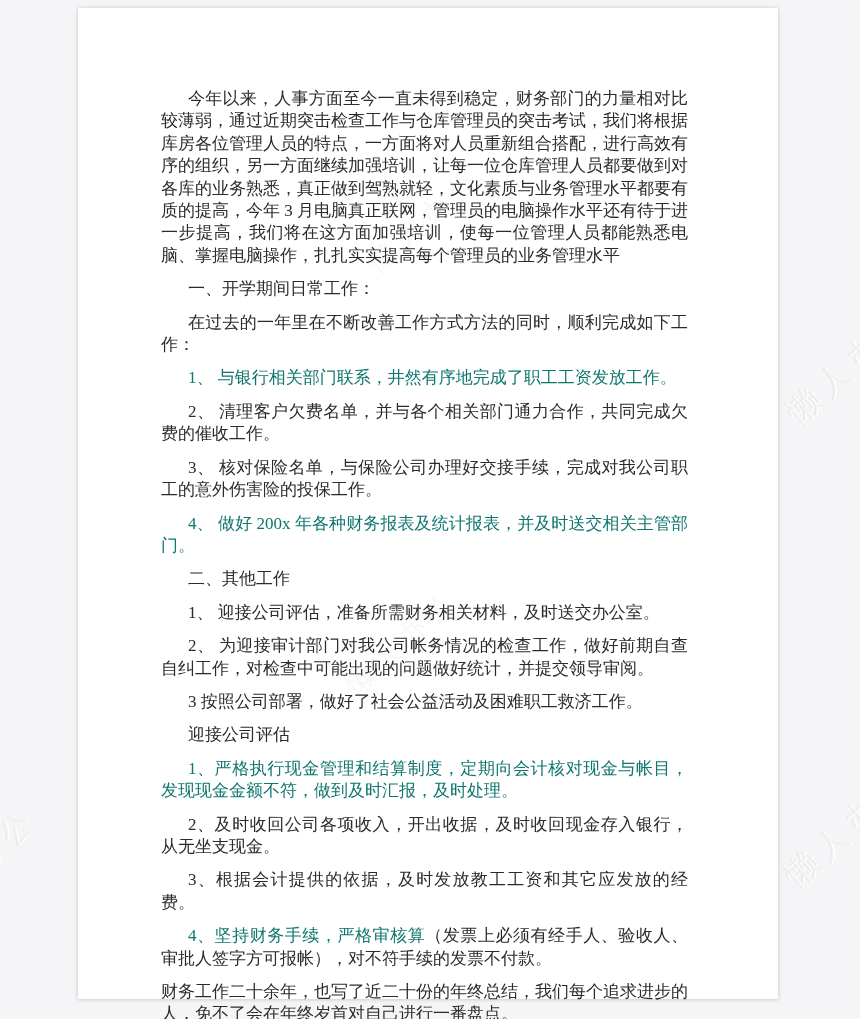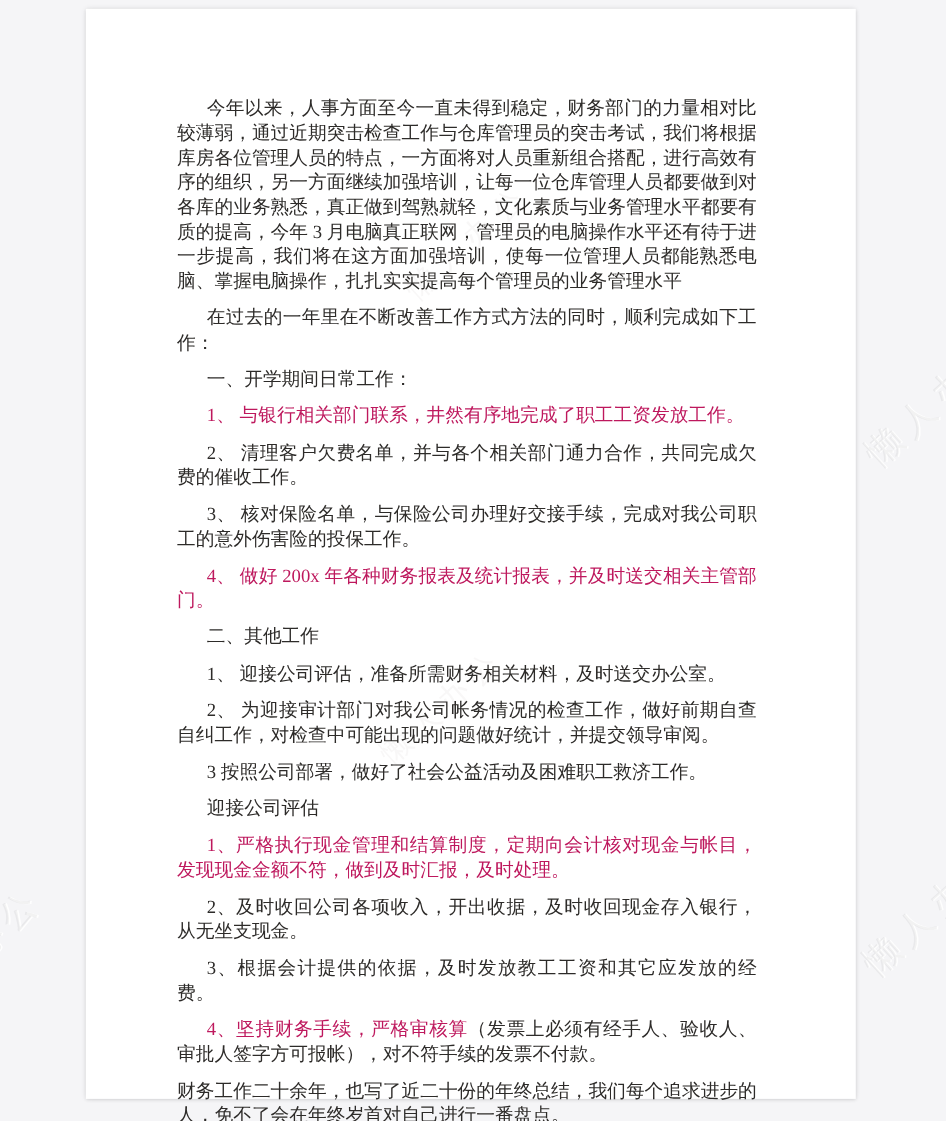--- a/index.html
+++ b/index.html
@@ -36,21 +36,21 @@
   }
   .content p {
     margin: 0 0 11px 0;
     font-size: 17px;
     line-height: 22.4px;
     color: #2d2b29;
     text-align: justify;
     word-break: break-all;
   }
   .content p.indent { text-indent: 27px; }
-  .content p.red, .content span.red { color: #be185d; }
+  .content p.red, .content span.red { color: #0f766e; }
 
   
   .wm {
     position: absolute;
     white-space: nowrap;
     transform: rotate(-42deg);
     transform-origin: 0 50%;
     font-family: "Liberation Serif", "DejaVu Serif", serif;
     pointer-events: none;
     letter-spacing: 7px;
@@ -79,22 +79,22 @@
   <div class="wm wm-edge wm-right-2">懒人办公</div>
   <div class="wm wm-edge wm-left-1">懒人办公</div>
 
   <div class="page">
 
     <div class="wm wm-page wm-page-1">懒人办公</div>
     <div class="wm wm-page wm-page-2">懒人办公</div>
 
     <div class="content">
       <p class="indent">今年以来，人事方面至今一直未得到稳定，财务部门的力量相对比较薄弱，通过近期突击检查工作与仓库管理员的突击考试，我们将根据库房各位管理人员的特点，一方面将对人员重新组合搭配，进行高效有序的组织，另一方面继续加强培训，让每一位仓库管理人员都要做到对各库的业务熟悉，真正做到驾熟就轻，文化素质与业务管理水平都要有质的提高，今年 3 月电脑真正联网，管理员的电脑操作水平还有待于进一步提高，我们将在这方面加强培训，使每一位管理人员都能熟悉电脑、掌握电脑操作，扎扎实实提高每个管理员的业务管理水平</p>
+      <p class="indent">一、开学期间日常工作：</p>
       <p class="indent">在过去的一年里在不断改善工作方式方法的同时，顺利完成如下工作：</p>
-      <p class="indent">一、开学期间日常工作：</p>
       <p class="indent red">1、 与银行相关部门联系，井然有序地完成了职工工资发放工作。</p>
       <p class="indent">2、 清理客户欠费名单，并与各个相关部门通力合作，共同完成欠费的催收工作。</p>
       <p class="indent">3、 核对保险名单，与保险公司办理好交接手续，完成对我公司职工的意外伤害险的投保工作。</p>
       <p class="indent red">4、 做好 200x 年各种财务报表及统计报表，并及时送交相关主管部门。</p>
       <p class="indent">二、其他工作</p>
       <p class="indent">1、 迎接公司评估，准备所需财务相关材料，及时送交办公室。</p>
       <p class="indent">2、 为迎接审计部门对我公司帐务情况的检查工作，做好前期自查自纠工作，对检查中可能出现的问题做好统计，并提交领导审阅。</p>
       <p class="indent">3 按照公司部署，做好了社会公益活动及困难职工救济工作。</p>
       <p class="indent">迎接公司评估</p>
       <p class="indent red">1、严格执行现金管理和结算制度，定期向会计核对现金与帐目，发现现金金额不符，做到及时汇报，及时处理。</p>

